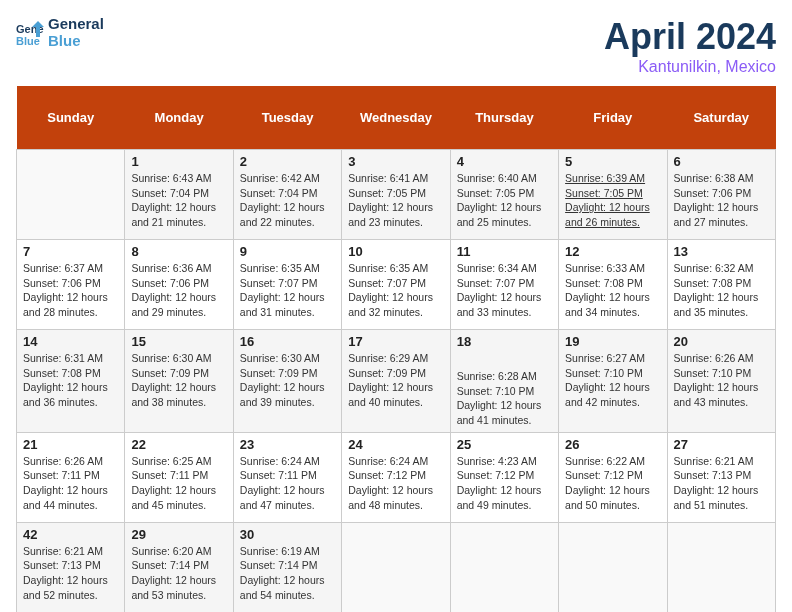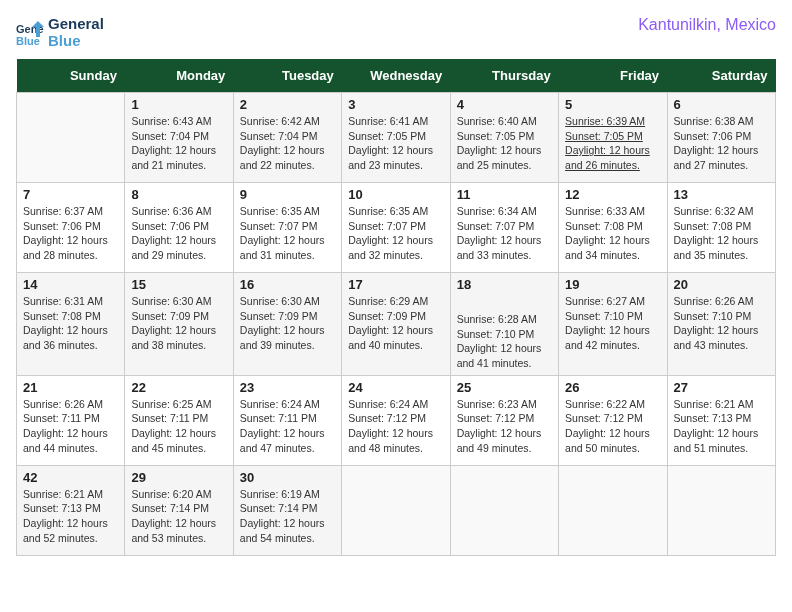--- a/index.html
+++ b/index.html
@@ -36,24 +36,24 @@
     .subtitle {
       font-size: 16px;
       color: #8b5cf6;
     }
     table {
       width: 100%;
       border-collapse: collapse;
       font-size: 11px;
     }
     thead tr th {
-      background-color: #14532d;
+      background-color: #c2410c;
       color: white;
-      text-align: right;
-      padding: 9px 8px;
+      text-align: center;
+      padding: 24px 8px;
       font-size: 13px;
       font-weight: bold;
     }
     tbody tr td {
       border: 1px solid #ccc;
       vertical-align: top;
       padding: 4px 6px;
       min-height: 80px;
       width: calc(100% / 7);
     }
@@ -90,20 +90,21 @@
       <text x="0" y="14" font-size="11" font-weight="bold" fill="#1a3a5c">General</text>
       <text x="0" y="26" font-size="11" font-weight="bold" fill="#4a9fd4">Blue</text>
       <polygon points="22,2 28,8 24,8 24,18 20,18 20,8 16,8" fill="#4a9fd4"></polygon>
     </svg>
     <div>
       <div style="font-size:15px; font-weight:bold; color:#1a3a5c; line-height:1.1;">General</div>
       <div style="font-size:15px; font-weight:bold; color:#4a9fd4; line-height:1.1;">Blue</div>
     </div>
   </div>
   <div class="title-block">
+    <div class="month-title">April 2024</div>
     <div class="subtitle">Kantunilkin, Mexico</div>
   </div>
 </div>
 
 <table>
   <thead>
     <tr id="header-row">
     <th>Sunday</th>
         <th>Monday</th>
         <th>Tuesday</th>
@@ -285,21 +286,21 @@
         </td>
         <td>
           <div class="day-num">24</div>
           <div class="cell-info" style="white-space: pre-line;">Sunrise: 6:24 AM
 Sunset: 7:12 PM
 Daylight: 12 hours
 and 48 minutes.</div>
         </td>
         <td>
           <div class="day-num">25</div>
-          <div class="cell-info" style="white-space: pre-line;">Sunrise: 6:23 AM
+          <div class="cell-info" style="white-space: pre-line;">Sunrise: 4:23 AM
 Sunset: 7:12 PM
 Daylight: 12 hours
 and 49 minutes.</div>
         </td>
         <td>
           <div class="day-num">26</div>
           <div class="cell-info" style="white-space: pre-line;">Sunrise: 6:22 AM
 Sunset: 7:12 PM
 Daylight: 12 hours
 and 50 minutes.</div>

